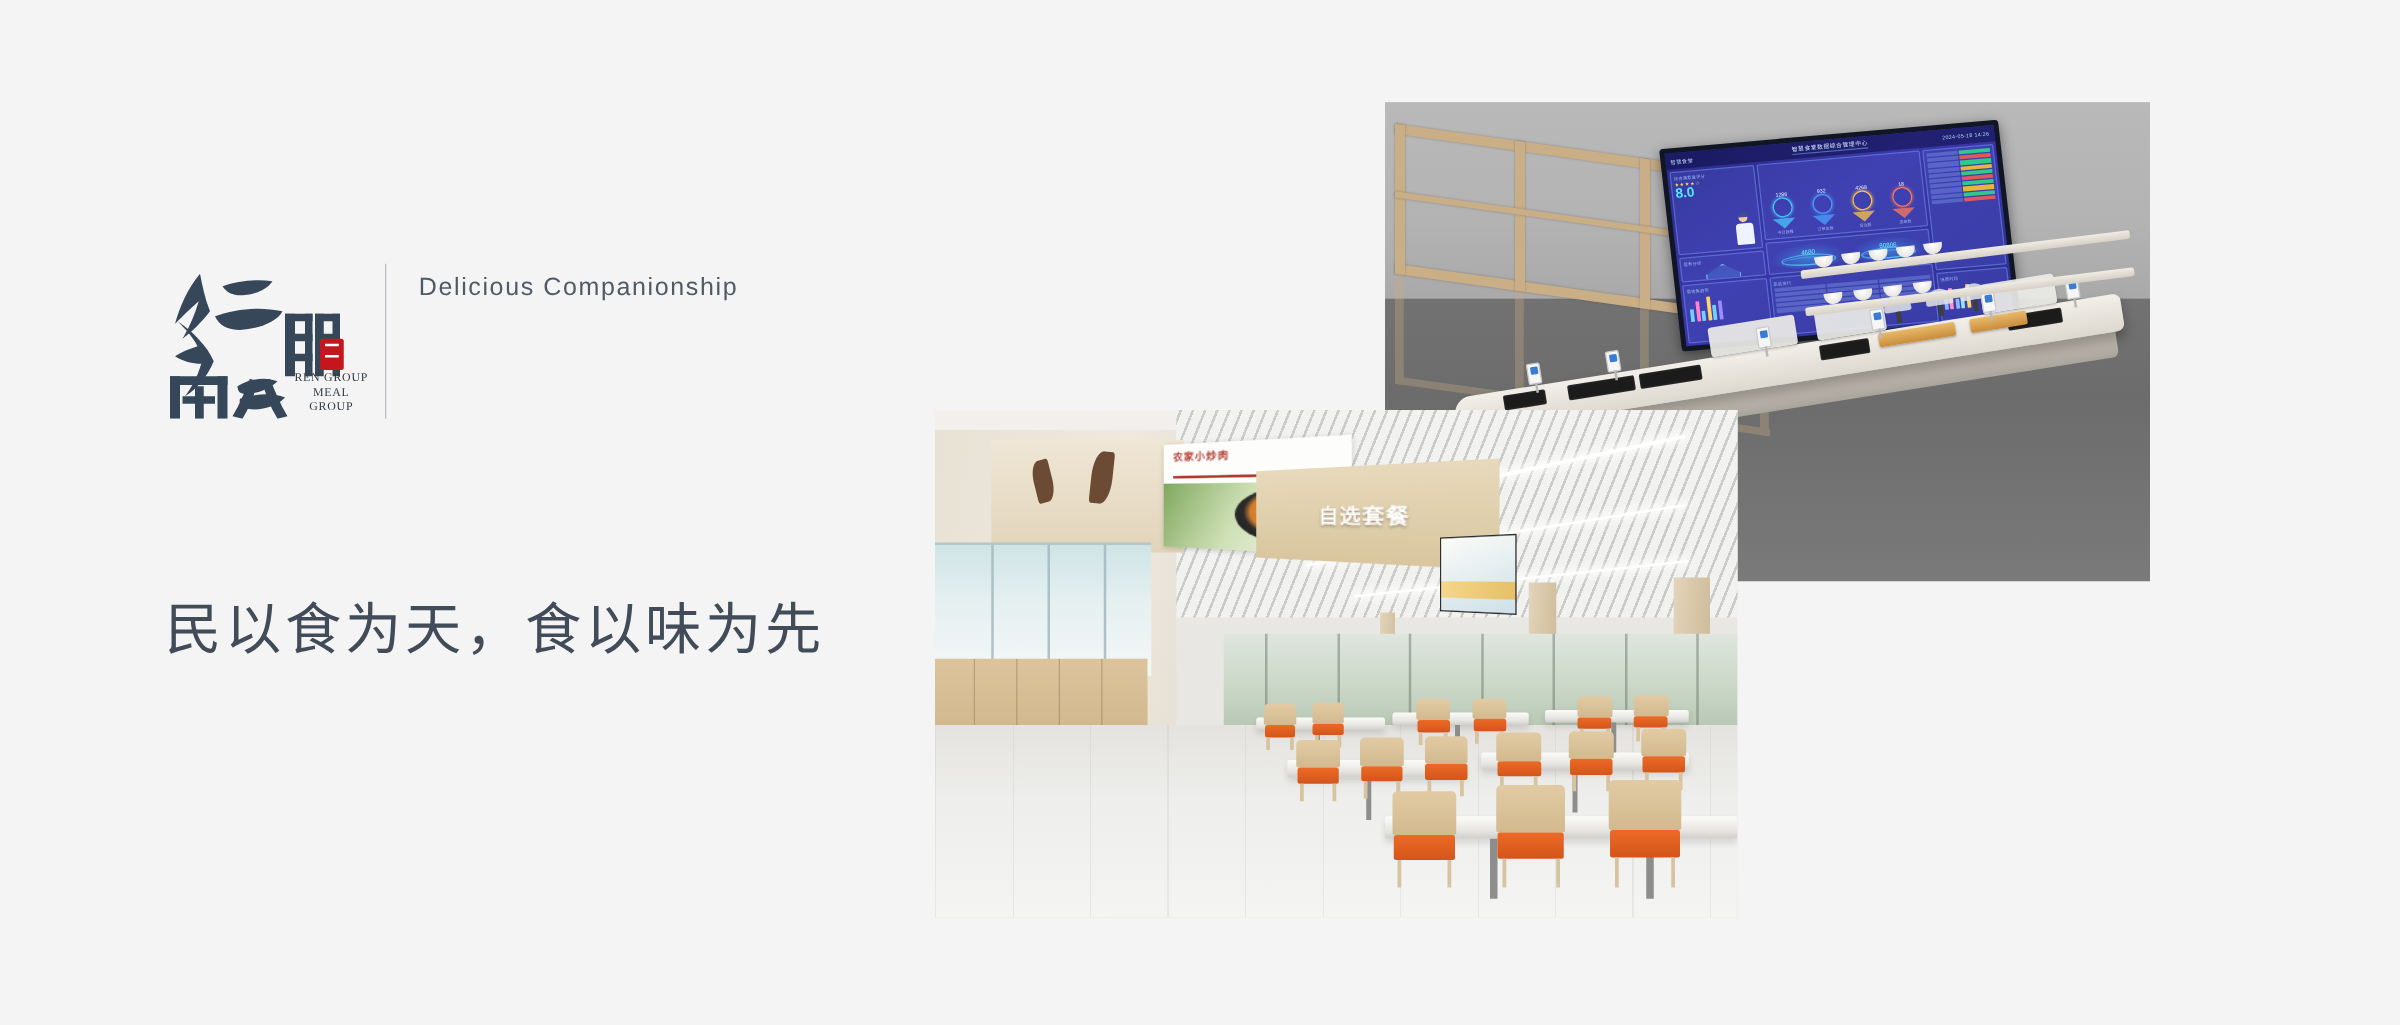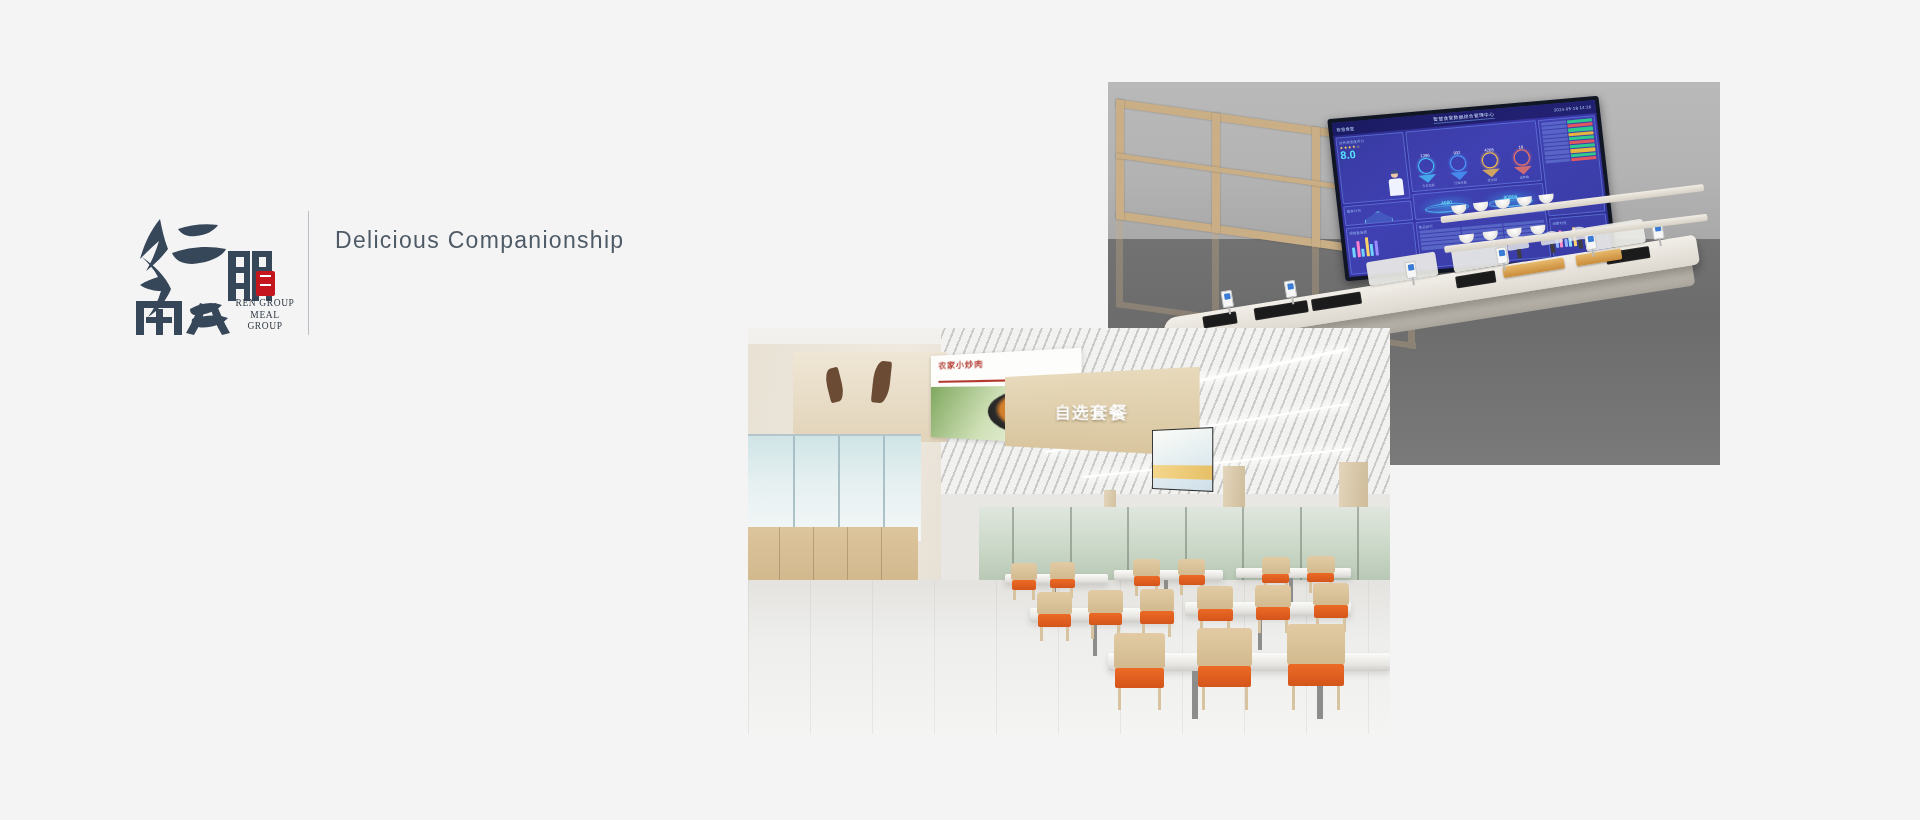--- a/index.html
+++ b/index.html
@@ -80,26 +80,26 @@
   .brand-text { padding-top: 2px; }
   .brand-title {
     font-size: 45px;
     line-height: 58px;
     letter-spacing: 5px;
     font-weight: 500;
     color: #36424e;
     white-space: nowrap;
   }
   .brand-subtitle {
-    font-size: 23px;
+    font-size: 20px;
     line-height: 34px;
     letter-spacing: 1.3px;
     color: #4e5a66;
     white-space: nowrap;
-    margin-top: 16px;
+    margin-top: 6px;
   }
 
   #slogan {
     position: absolute;
     left: 132px;
     top: 475px;
     font-size: 45px;
     line-height: 58px;
     letter-spacing: 3px;
     color: #414c58;
@@ -539,20 +539,21 @@
       </div>
     </div>
 
     <div class="brand-divider"></div>
 
     <div class="brand-text">
       <div class="brand-subtitle">Delicious Companionship</div>
     </div>
   </div>
 
+  <div id="slogan">民以食为天，食以味为先</div>
 
   <div class="photo" id="render-photo">
     <div class="rd-wall"></div>
     <div class="rd-floor"></div>
 
     <div class="rd-pergola">
       <div class="bar" style="left:0;   top:0;   width:300px; height:8px;"></div>
       <div class="bar" style="left:0;   top:112px; width:300px; height:8px;"></div>
       <div class="bar" style="left:0;   top:0;   width:8px;  height:120px;"></div>
       <div class="bar" style="left:96px;top:0;   width:8px;  height:120px;"></div>

